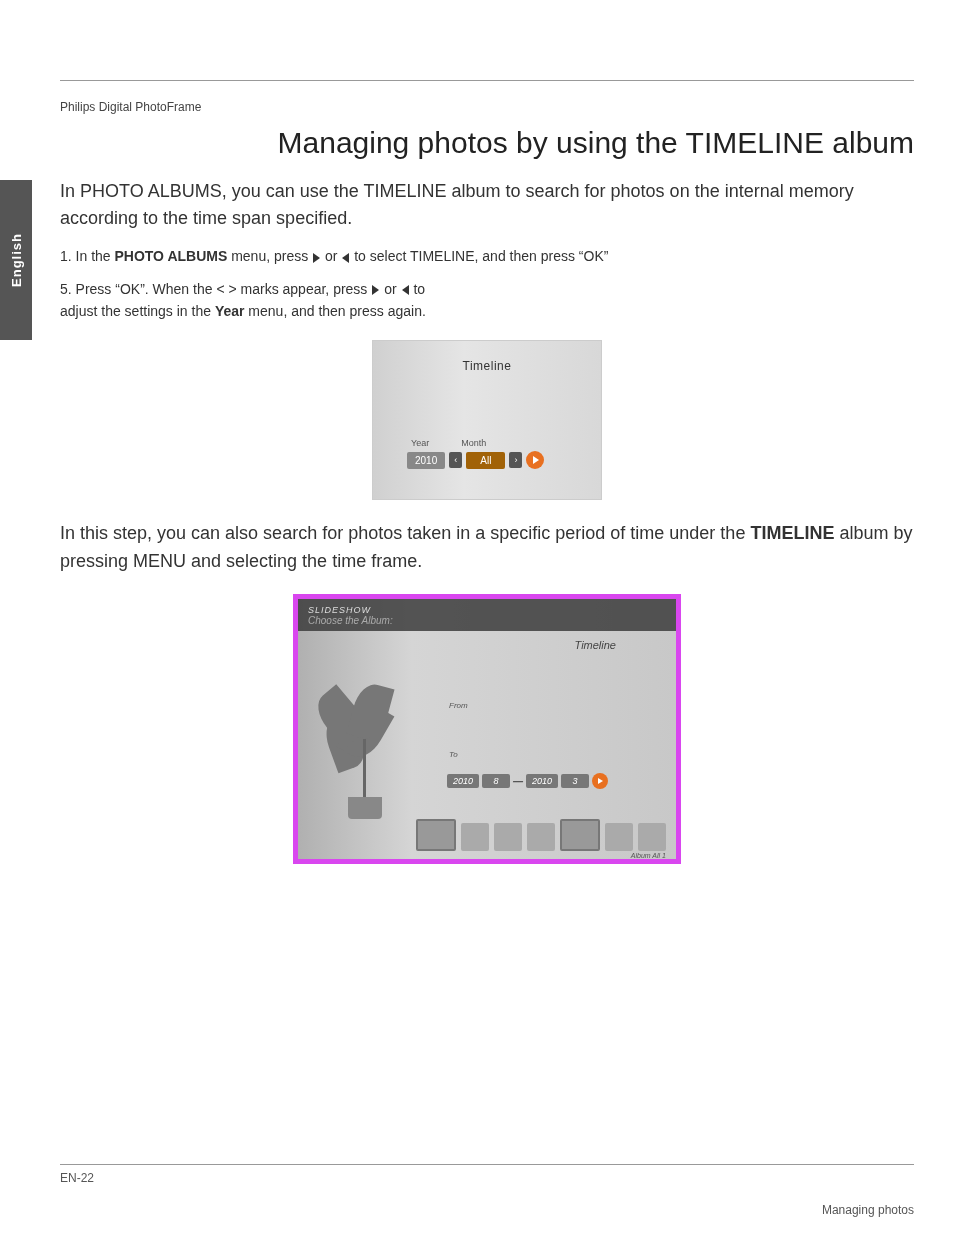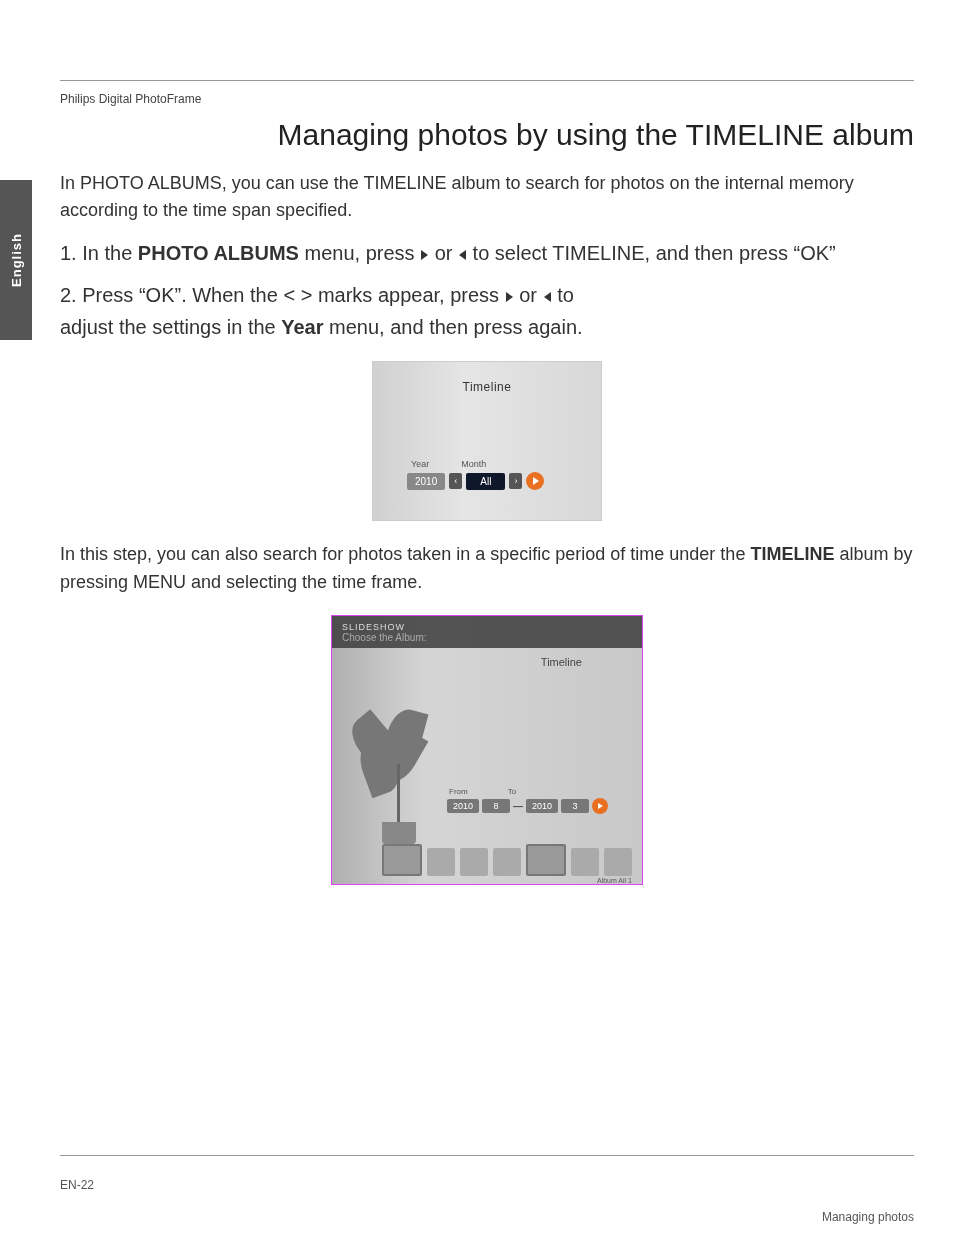--- a/index.html
+++ b/index.html
@@ -38,21 +38,21 @@
     .main-content {
       margin-left: 60px;
       margin-right: 40px;
       padding-top: 80px;
       padding-bottom: 60px;
     }
 
     
     .header-line {
       border-top: 1px solid #999;
-      padding-top: 8px;
+      padding-top: 16px;
       margin-bottom: 10px;
     }
     .header-brand {
       font-size: 12px;
       color: #444;
     }
 
     
     .page-title {
       font-size: 30px;
@@ -69,21 +69,21 @@
       line-height: 1.55;
       color: #333;
       margin-bottom: 12px;
     }
     .body-text strong {
       font-weight: bold;
     }
 
     
     .step-text {
-      font-size: 20px;
+      font-size: 14px;
       line-height: 1.6;
       color: #333;
       margin-bottom: 10px;
     }
     .step-text strong {
       font-weight: bold;
     }
 
     
     .arrow-right {
@@ -166,21 +166,21 @@
       border-radius: 2px;
     }
     .tl-field-btn {
       background: #555;
       color: #fff;
       font-size: 9px;
       padding: 3px 5px;
       border-radius: 2px;
     }
     .tl-all-box {
-      background: #0f172a;
+      background: #a16207;
       color: #fff;
       font-size: 10px;
       padding: 3px 14px;
       border-radius: 2px;
     }
     .tl-orange-btn {
       width: 18px;
       height: 18px;
       background: #e87020;
       border-radius: 50%;
@@ -193,26 +193,27 @@
       width: 0;
       height: 0;
       border-top: 4px solid transparent;
       border-bottom: 4px solid transparent;
       border-left: 6px solid #fff;
       margin-left: 1px;
     }
 
     
     .timeline-large {
-      width: 312px;
+      width: 388px;
       height: 270px;
       background: #d0d0d0;
-      border: 1px solid #d946ef;
+      border: 5px solid #d946ef;
       position: relative;
       overflow: hidden;
+      font-style: italic;
     }
     .tl-large-bg {
       position: absolute;
       top: 0; left: 0; right: 0; bottom: 0;
       background: linear-gradient(to right, #b0b0b0 0%, #d5d5d5 30%, #c8c8c8 100%);
     }
     .tl-large-top-bar {
       position: absolute;
       top: 0; left: 0; right: 0;
       height: 32px;
@@ -314,23 +315,24 @@
       position: absolute;
       bottom: 70px;
       left: 50%;
       transform: translateX(-20%);
       width: 200px;
     }
     .ft-labels {
       display: flex;
       font-size: 8px;
       color: #555;
-      margin-bottom: 2px;
+      margin-bottom: 14px;
       gap: 40px;
       padding-left: 2px;
+      flex-direction: column;
     }
     .ft-row {
       display: flex;
       align-items: center;
       gap: 3px;
     }
     .ft-box {
       background: #777;
       color: #fff;
       font-size: 9px;
@@ -359,25 +361,25 @@
       height: 0;
       border-top: 3px solid transparent;
       border-bottom: 3px solid transparent;
       border-left: 5px solid #fff;
       margin-left: 1px;
     }
 
     
     .footer {
       position: absolute;
-      bottom: 33px;
+      bottom: 40px;
       left: 60px;
       right: 40px;
       border-top: 1px solid #999;
-      padding-top: 22px;
+      padding-top: 6px;
       display: flex;
       justify-content: space-between;
     }
     .footer-left {
       font-size: 12px;
       color: #555;
     }
     .footer-right {
       font-size: 12px;
       color: #555;
@@ -405,21 +407,21 @@
 
   <p class="step-text">
     <span>1.  In the </span><strong>PHOTO ALBUMS</strong><span> menu, press</span>
     <span class="arrow-right"></span>
     <span> or </span>
     <span class="arrow-left"></span>
     <span> to select TIMELINE, and then press “OK”</span>
   </p>
 
   <p class="step-text">
-    <span>2.  Press “OK”. When the</span><span> &lt; &gt; </span><span>marks appear, press</span>
+    <span>5.  Press “OK”. When the</span><span> &lt; &gt; </span><span>marks appear, press</span>
     <span class="arrow-right"></span>
     <span> or </span>
     <span class="arrow-left"></span>
     <span> to</span><br>
     <span>adjust the settings in the </span><strong>Year</strong><span> menu, and then press again.</span>
   </p>
 
   <div class="image-container">
     <div class="timeline-small">
       <div class="curtain"></div>

